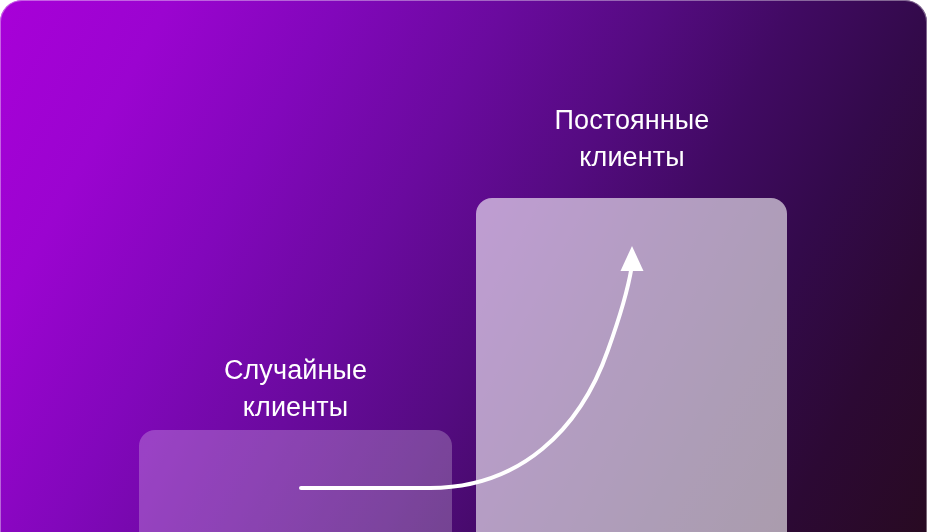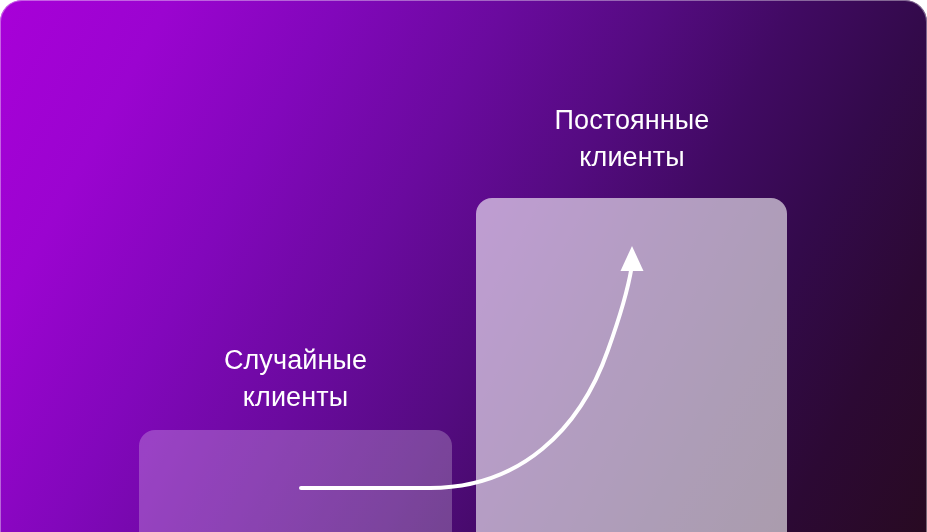--- a/index.html
+++ b/index.html
@@ -80,21 +80,21 @@
     letter-spacing: 0.1px;
     white-space: pre-line;
   }
   #label-loyal {
     left: 477px;
     top: 102px;
     width: 310px;
   }
   #label-casual {
     left: 140px;
-    top: 342px;
+    top: 352px;
     width: 311px;
   }
 
   
   #arrow-layer {
     position: absolute;
     left: 0;
     top: 0;
     width: 927px;
     height: 532px;

